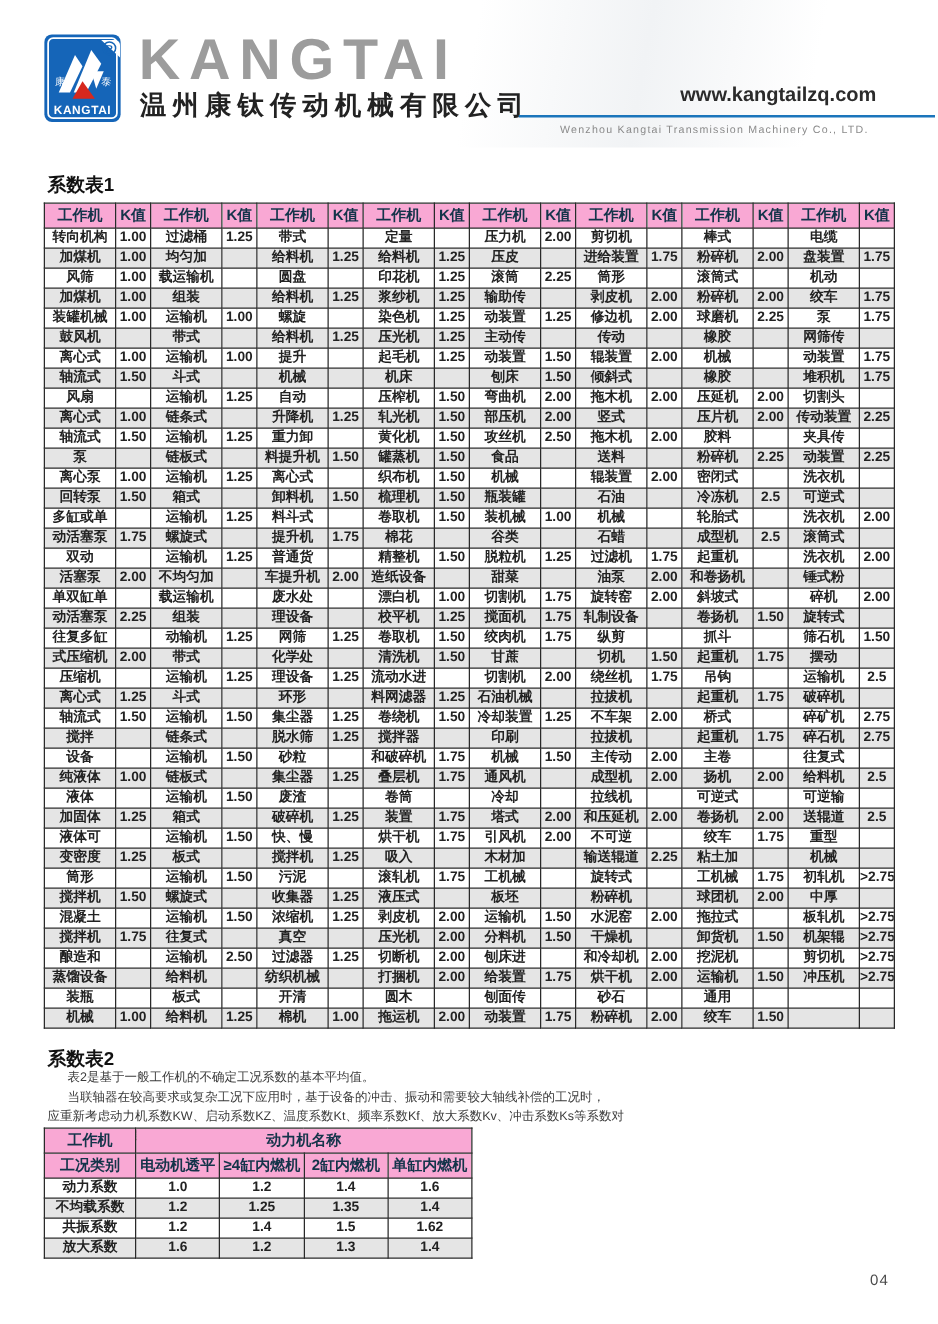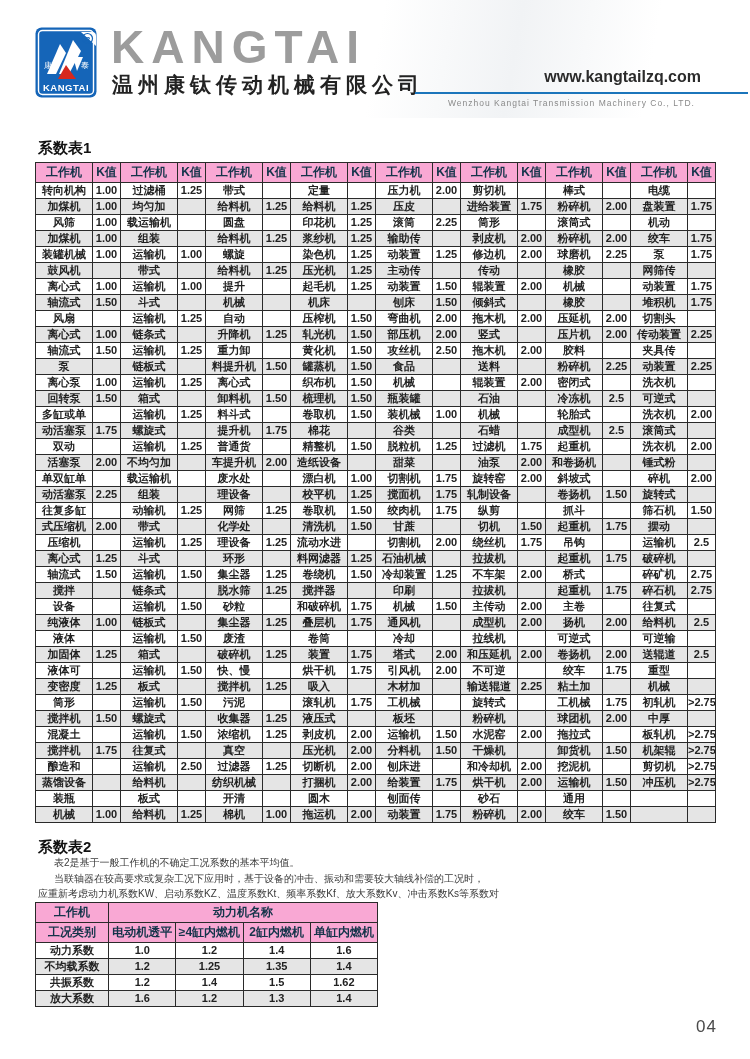--- a/index.html
+++ b/index.html
@@ -35,21 +35,21 @@
   #t1{position:absolute;left:35px;top:162px;width:681px;}
   #t2{position:absolute;left:35px;top:902px;width:343px;}
   #t2 th{height:19px;}
   #t2 td{height:15px;}
 
   
   .para{position:absolute;left:38px;top:855px;width:678px;font-size:10px;
         color:#3a3a3a;line-height:15.5px;}
   .para .indent{text-indent:16px;}
 
-  .pageno{position:absolute;left:696px;top:1017px;font-size:17px;color:#4a4a4a;letter-spacing:1px;}
+  .pageno{position:absolute;left:696px;top:1017px;font-size:12px;color:#4a4a4a;letter-spacing:1px;}
 </style>
 </head>
 <body>
 
 <div class="page">
 
   <div class="hdr">
     <div class="logo">
       <svg width="62" height="71" viewBox="0 0 62 71">
         <rect x="0.5" y="0.5" width="61" height="70" rx="6" fill="#1565b8"></rect>

